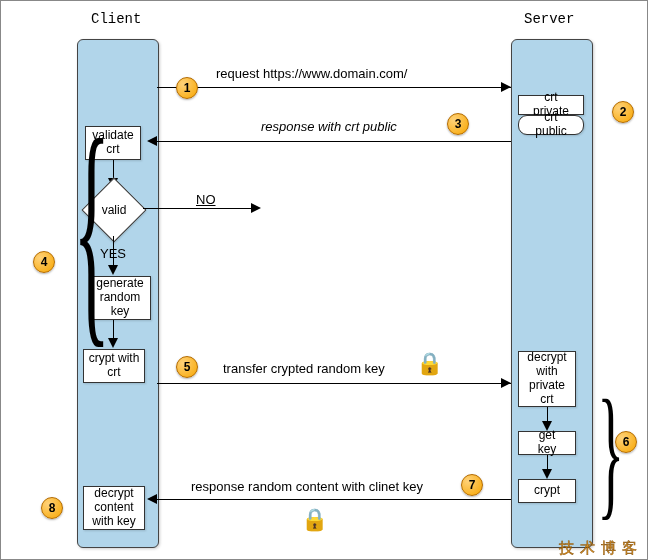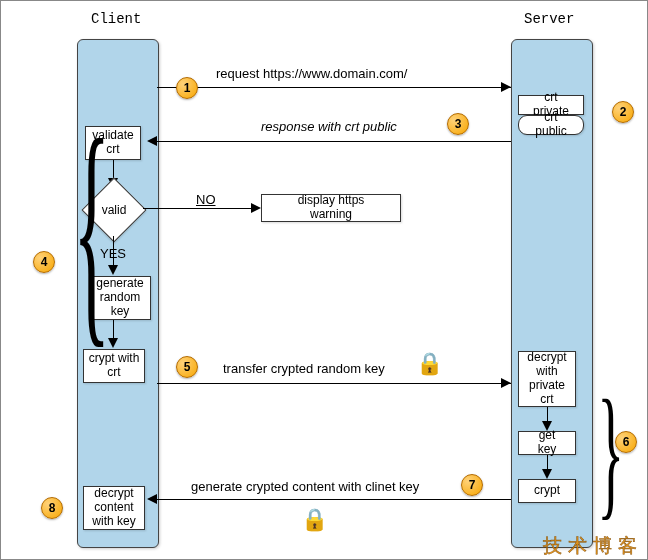--- a/index.html
+++ b/index.html
@@ -99,21 +99,21 @@
     right: 4px;
     bottom: 4px;
     font-family: Impact, "Arial Black", sans-serif;
     color: #e88b00;
     text-align: right;
     line-height: 1;
     opacity: .9;
     -webkit-text-stroke: .5px #7a4700;
   }
   .watermark .big { font-size: 24px; letter-spacing:2px;}
-  .watermark .cn { font-size: 19px; letter-spacing:6px;}
+  .watermark .cn { font-size: 15px; letter-spacing:6px;}
 </style>
 </head>
 <body>
 
 <div class="canvas">
 
   <div class="lane-title" style="left:90px; top:10px;">Client</div>
   <div class="lane-title" style="left:523px; top:10px;text-align:center;">Server</div>
 
   <div class="lifeline" style="left:76px;  top:38px; width:80px; height:507px;"></div>
@@ -139,21 +139,20 @@
   <div class="line" style="left:112px; top:159px; width:1px; height:20px;"></div>
   <div class="arrow-down" style="left:107px; top:177px;"></div>
 
   <div class="diamond" style="left:90px; top:186px;">
       <span>valid</span>
     </div>
 
   <div class="line" style="left:142px; top:207px; width:110px; height:1px;"></div>
   <div class="arrow-right" style="left:250px; top:202px;"></div>
   <div class="msg" style="left:195px; top:191px;text-decoration:underline;">NO</div>
-  <div class="box" style="left:260px; top:193px; width:140px; height:28px;">display https warning</div>
 
   <div class="line" style="left:112px; top:235px; width:1px; height:30px;"></div>
   <div class="arrow-down" style="left:107px; top:264px;"></div>
   <div class="msg" style="left:99px; top:245px;">YES</div>
 
   <div class="box" style="left:88px; top:275px; width:62px; height:44px; white-space:pre;">generate
 random
 key</div>
 
   <div class="line" style="left:112px; top:319px; width:1px; height:20px;"></div>
@@ -184,21 +183,21 @@
   <div class="line" style="left:546px; top:454px; width:1px; height:16px;"></div>
   <div class="arrow-down" style="left:541px; top:468px;"></div>
 
   <div class="box" style="left:517px; top:478px; width:58px; height:24px;">crypt</div>
 
   <div class="step" style="left:614px; top:430px;">6</div>
   <div class="brace" style="left:576px; top:380px; font-size:140px; transform:scale(.4,1.05);">}</div>
 
   <div class="line" style="left:156px; top:498px; width:354px; height:1px;"></div>
   <div class="arrow-left" style="left:146px; top:493px;"></div>
-  <div class="msg" style="left:190px; top:478px;">generate crypted content with clinet key</div>
+  <div class="msg" style="left:190px; top:478px;">response random content with clinet key</div>
   <div class="step" style="left:460px; top:473px;">7</div>
   <div class="lock" style="left:300px; top:506px;">🔒</div>
 
   <div class="box" style="left:82px; top:485px; width:62px; height:44px; white-space:pre;">decrypt
 content
 with key</div>
   <div class="step" style="left:40px; top:496px;">8</div>
 
   <div class="watermark">
     <div class="cn">技术博客</div>

